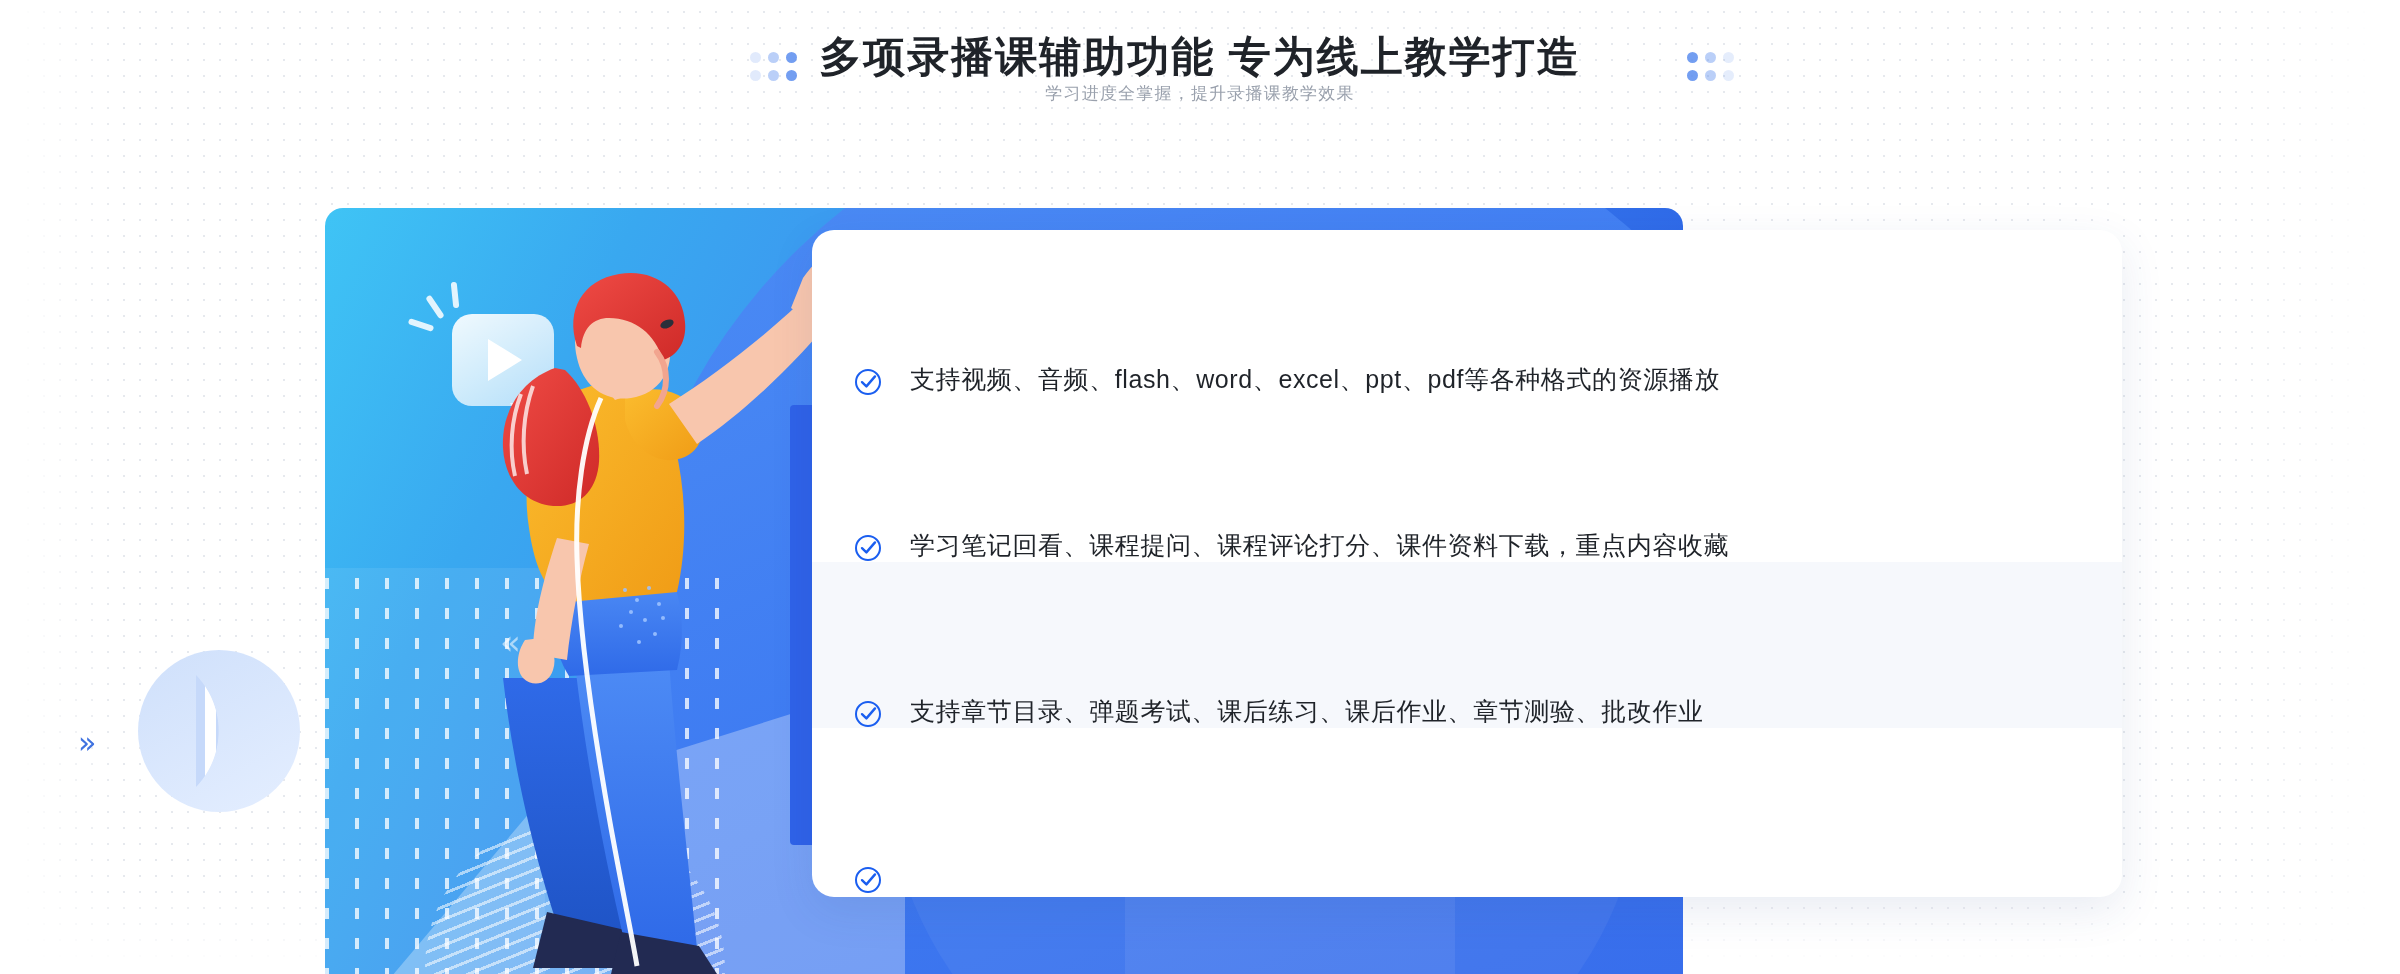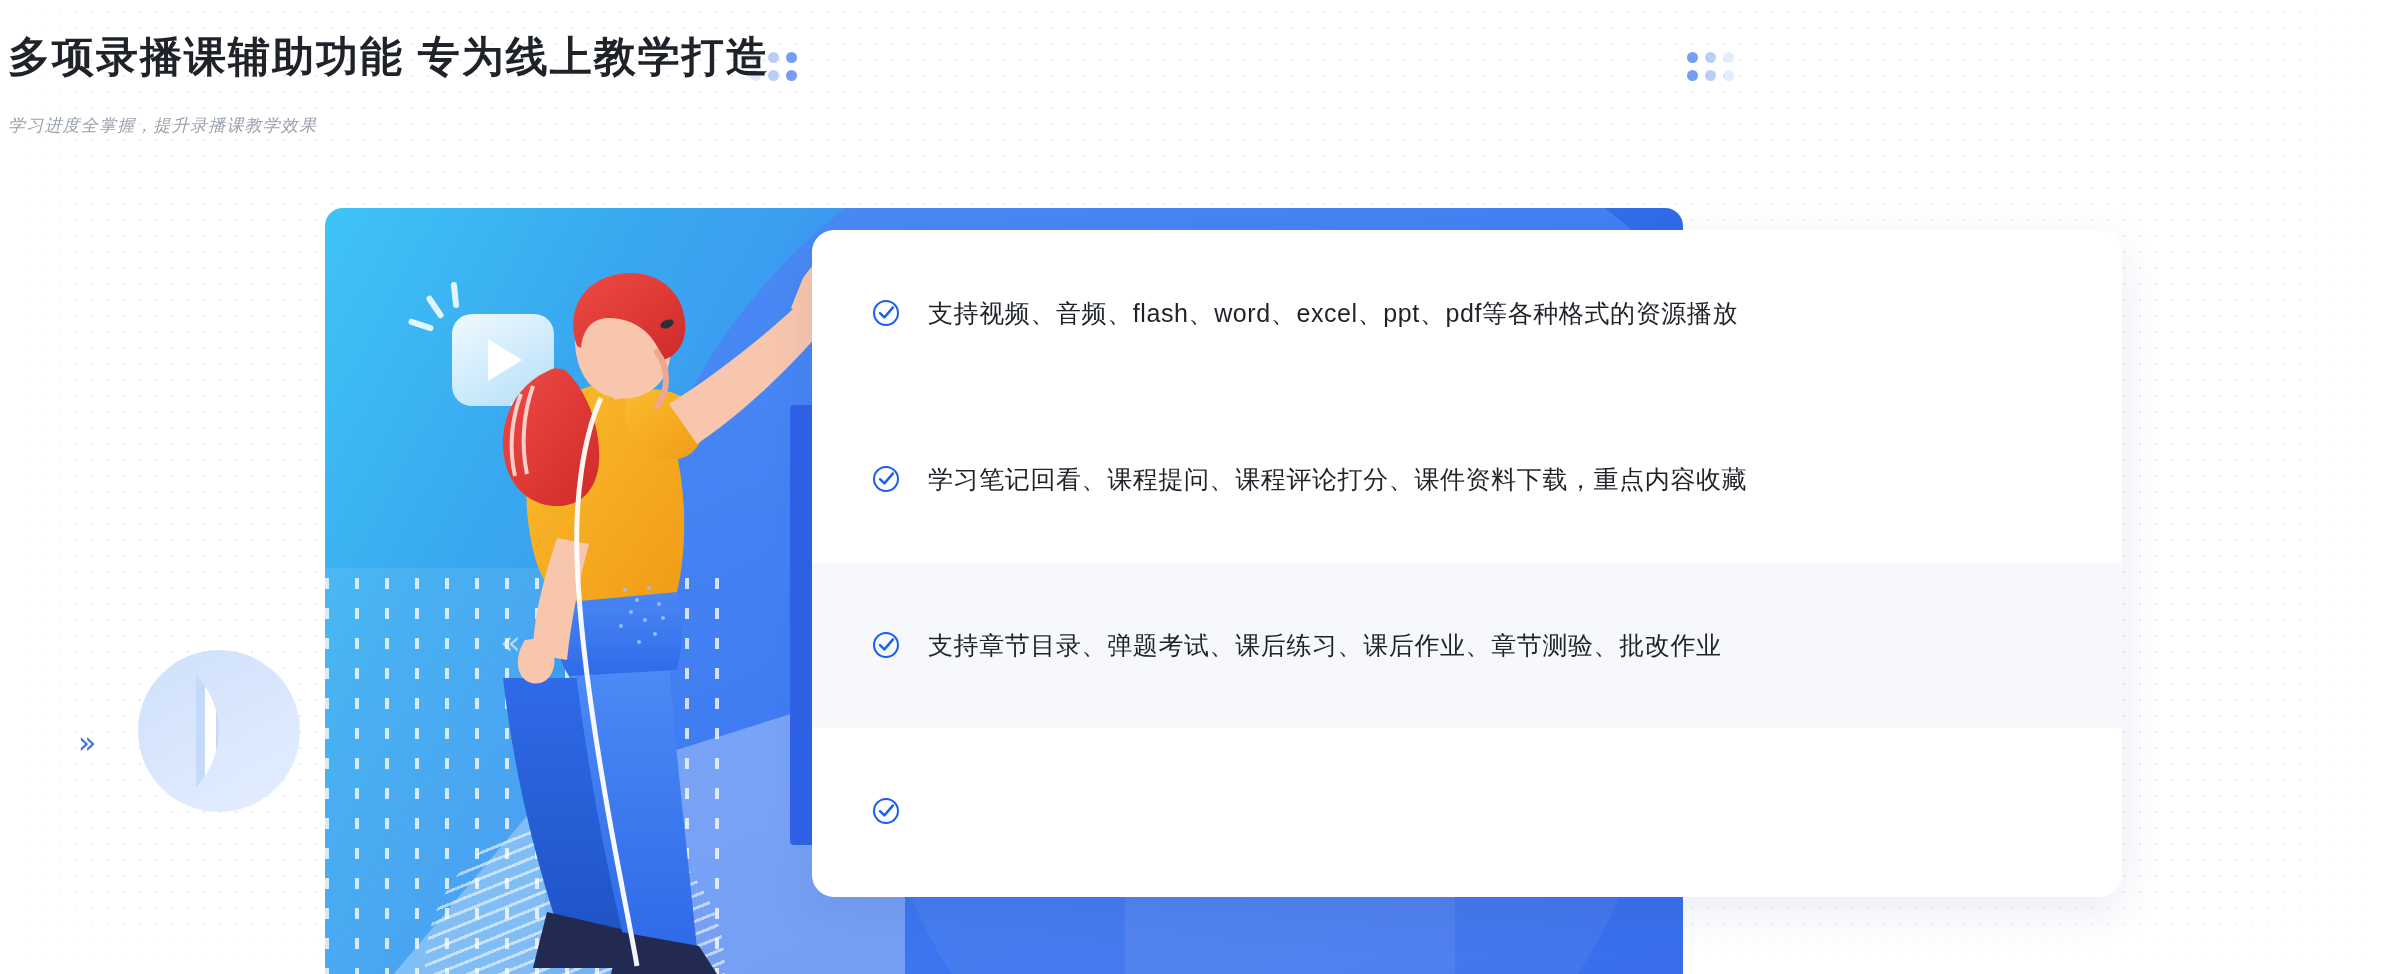--- a/index.html
+++ b/index.html
@@ -41,40 +41,39 @@
   .bg-fade-bottom {
     position: absolute;
     left: 0; right: 0; bottom: 0; height: 90px;
     background: linear-gradient(to top, #fff 10%, rgba(255,255,255,0));
     z-index: 1;
   }
 
   
   .header {
     position: absolute;
-    top: 0; left: 8px; right: 0;
+    top: 0; left: 0; right: 0;
     height: 170px;
     z-index: 5;
-    text-align: left;
+    text-align: center;
   }
   .title {
     font-size: 42px;
     font-weight: bold;
     color: #1f2329;
     letter-spacing: 2px;
     line-height: 1;
     padding-top: 36px;
     white-space: nowrap;
   }
   .subtitle {
     font-size: 17px;
     color: #9aa1ad;
     letter-spacing: 1.2px;
-    margin-top: 36px;
-    font-style: italic;
+    margin-top: 4px;
   }
 
   .dot-cluster {
     position: absolute;
     top: 52px;
     display: grid;
     grid-template-columns: repeat(3, 11px);
     grid-template-rows: repeat(2, 11px);
     gap: 7px;
   }
@@ -251,22 +250,22 @@
     background: #ffffff;
     border-radius: 22px;
     box-shadow: 0 14px 44px rgba(40, 72, 140, .10);
     z-index: 8;
     overflow: hidden;
   }
 
   .feature-row {
     height: 166px;
     display: flex;
-    align-items: center;
-    padding-left: 60px;
+    align-items: flex-end;
+    padding-left: 42px;
   }
   .feature-row.highlight { background: #f6f8fc; }
 
   .check-icon {
     flex: 0 0 auto;
     width: 28px; height: 28px;
     margin-right: 28px;
   }
   .feature-text {
     font-size: 25px;

